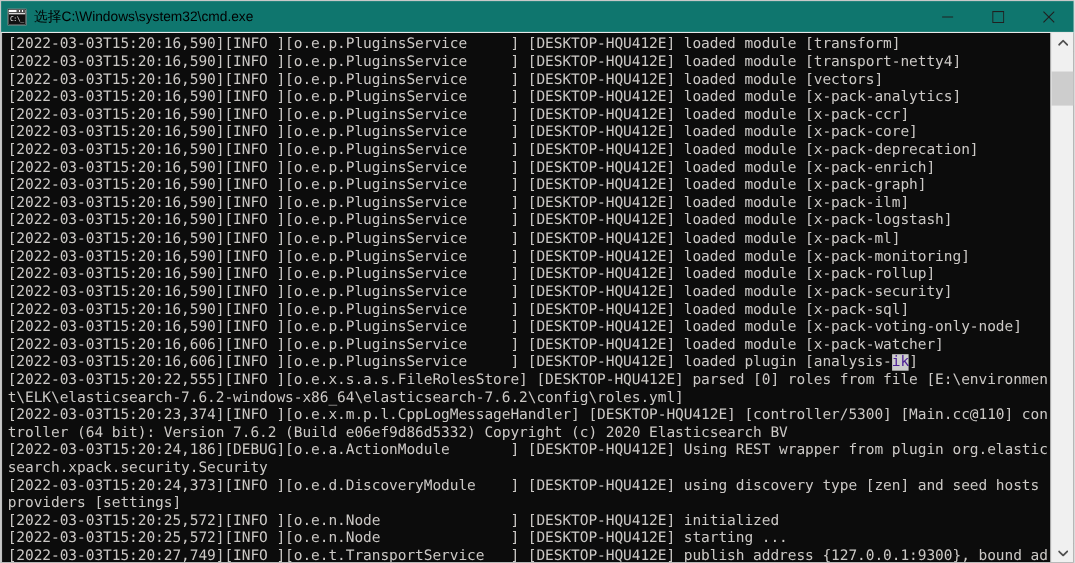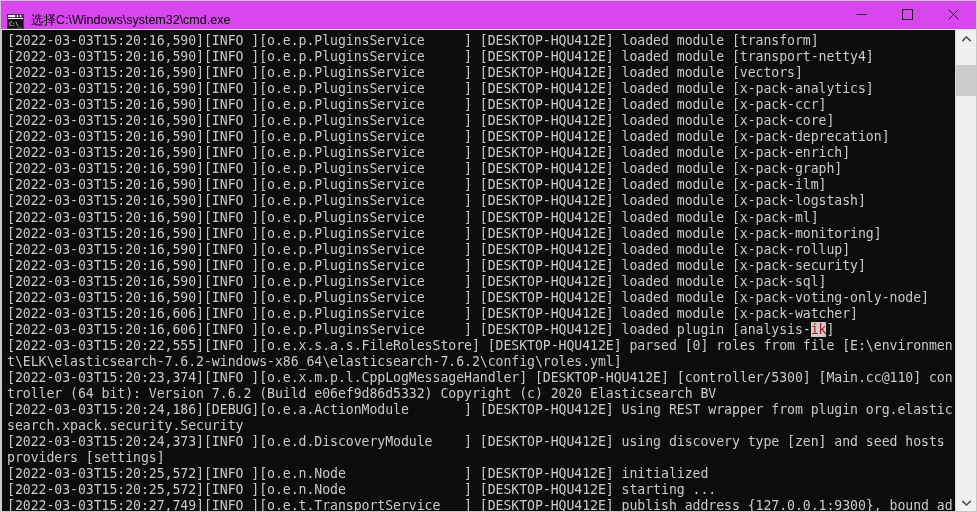--- a/index.html
+++ b/index.html
@@ -13,23 +13,23 @@
     width: 977px; height: 512px;
     display: flex; flex-direction: column;
     background: #ffffff;
     border: 1px solid #c8c8c8;
     position: relative;
   }
   
   #titlebar {
     height: 18px;
     flex: 0 0 29px;
-    background: #d946ef;
-    display: flex;
-    align-items: flex-end;
+    background: #0f766e;
+    display: flex;
+    align-items: center;
     border-bottom: 1px solid #e8e8e8;
     user-select: none;
   }
   #titlebar-icon {
     width: 17px; height: 15px;
     margin-left: 6px; margin-right: 7px;
     position: relative;
     flex: 0 0 auto;
   }
   #titlebar-icon .frame {
@@ -103,21 +103,21 @@
     padding: 3px 0 0 5px;
     white-space: pre;
     overflow: hidden;
   }
   #console .line {
     height: 16.05px;
     white-space: pre;
   }
   #console .sel {
     background: #cccccc;
-    color: #b91c1c;
+    color: #4c1d95;
   }
   
   #scrollbar {
     flex: 0 0 21px;
     width: 21px;
     background: #f0f0f0;
     border-left: 1px solid #d8d8d8;
     display: flex;
     flex-direction: column;
     position: relative;

